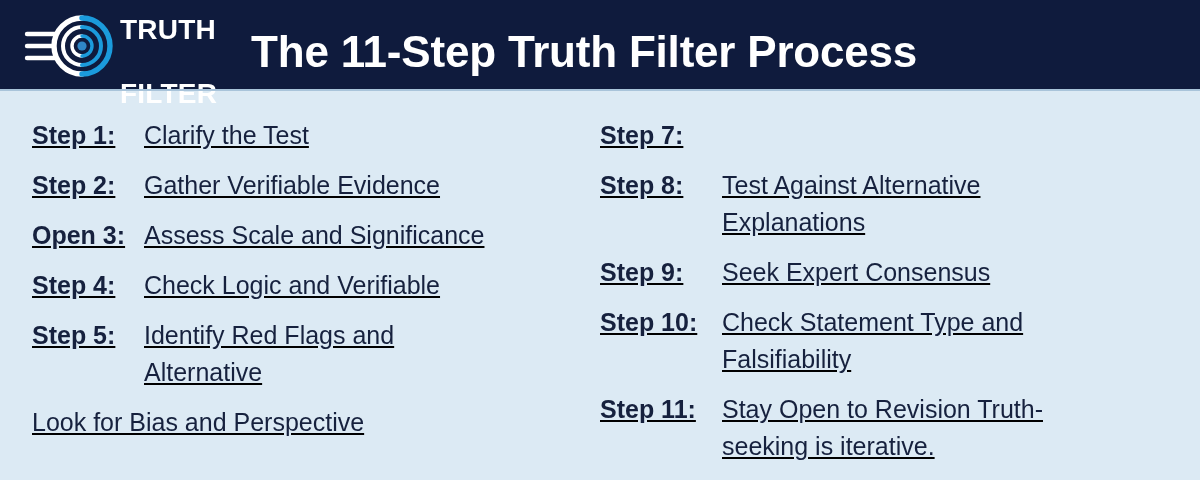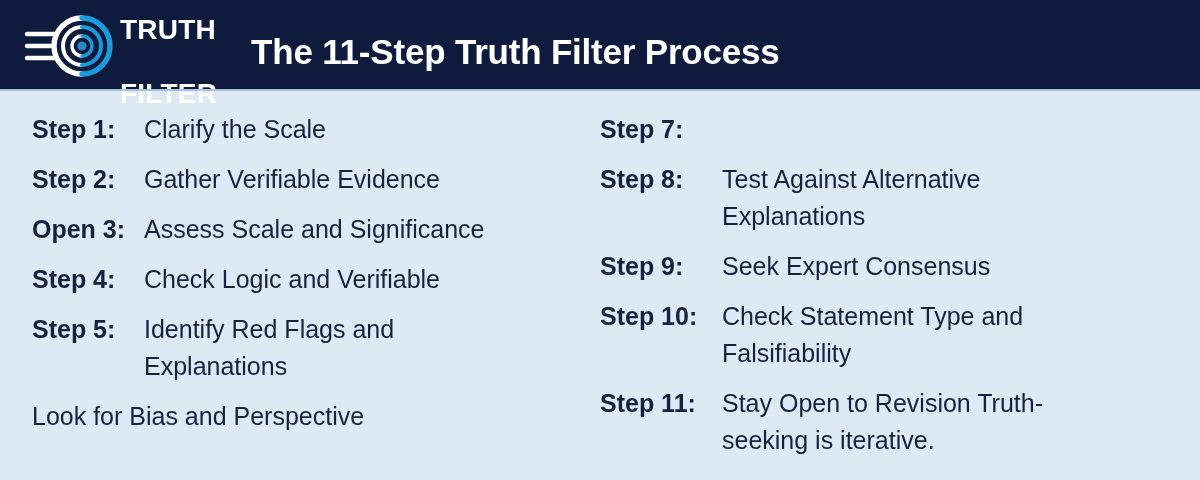--- a/index.html
+++ b/index.html
@@ -68,37 +68,38 @@
     font-size: 28px;
     font-weight: bold;
     letter-spacing: 0.2px;
     color: #ffffff;
   }
   .logo-truth { line-height: 0.98; }
   .logo-filter { line-height: 1.0; margin-top: 36px; }
 
   .header-title {
     color: #ffffff;
-    font-size: 35px;
+    font-size: 44px;
     font-weight: bold;
     letter-spacing: -0.2px;
     margin-left: 34px;
     white-space: nowrap;
     margin-top: 12px;
   }
 
   
   .content {
     position: relative;
     height: 389px;
     padding: 0;
   }
   .col {
     position: absolute;
-    top: 20px;
+    top: 26px;
+    text-decoration: underline;
   }
   .col-left  { left: 32px;  width: 560px; }
   .col-right { left: 600px; width: 590px; }
 
   .step {
     display: flex;
     align-items: flex-start;
     color: #16213e;
     font-size: 25px;
     line-height: 37px;
@@ -154,42 +155,42 @@
 
     <div class="header-title">The 11-Step Truth Filter Process</div>
   </div>
 
   <div class="content">
 
     <div class="col col-left">
 
       <div class="step">
         <span class="step-label">Step 1:</span>
-        <span class="step-text"> Clarify the Scale</span>
+        <span class="step-text"> Clarify the Test</span>
       </div>
 
       <div class="step">
         <span class="step-label">Step 2:</span>
         <span class="step-text">Gather Verifiable Evidence</span>
       </div>
 
       <div class="step">
         <span class="step-label">Open 3:</span>
         <span class="step-text">Assess Scale and Significance</span>
       </div>
 
       <div class="step">
         <span class="step-label">Step 4:</span>
         <span class="step-text">Check Logic and Verifiable</span>
       </div>
 
       <div class="step">
         <span class="step-label">Step 5:</span>
         <span class="step-text">Identify Red Flags and
-Explanations</span>
+Alternative</span>
       </div>
 
       <div class="step">
         <span class="step-text">Look for Bias and Perspective</span>
       </div>
 
     </div>
 
     <div class="col col-right">
 

